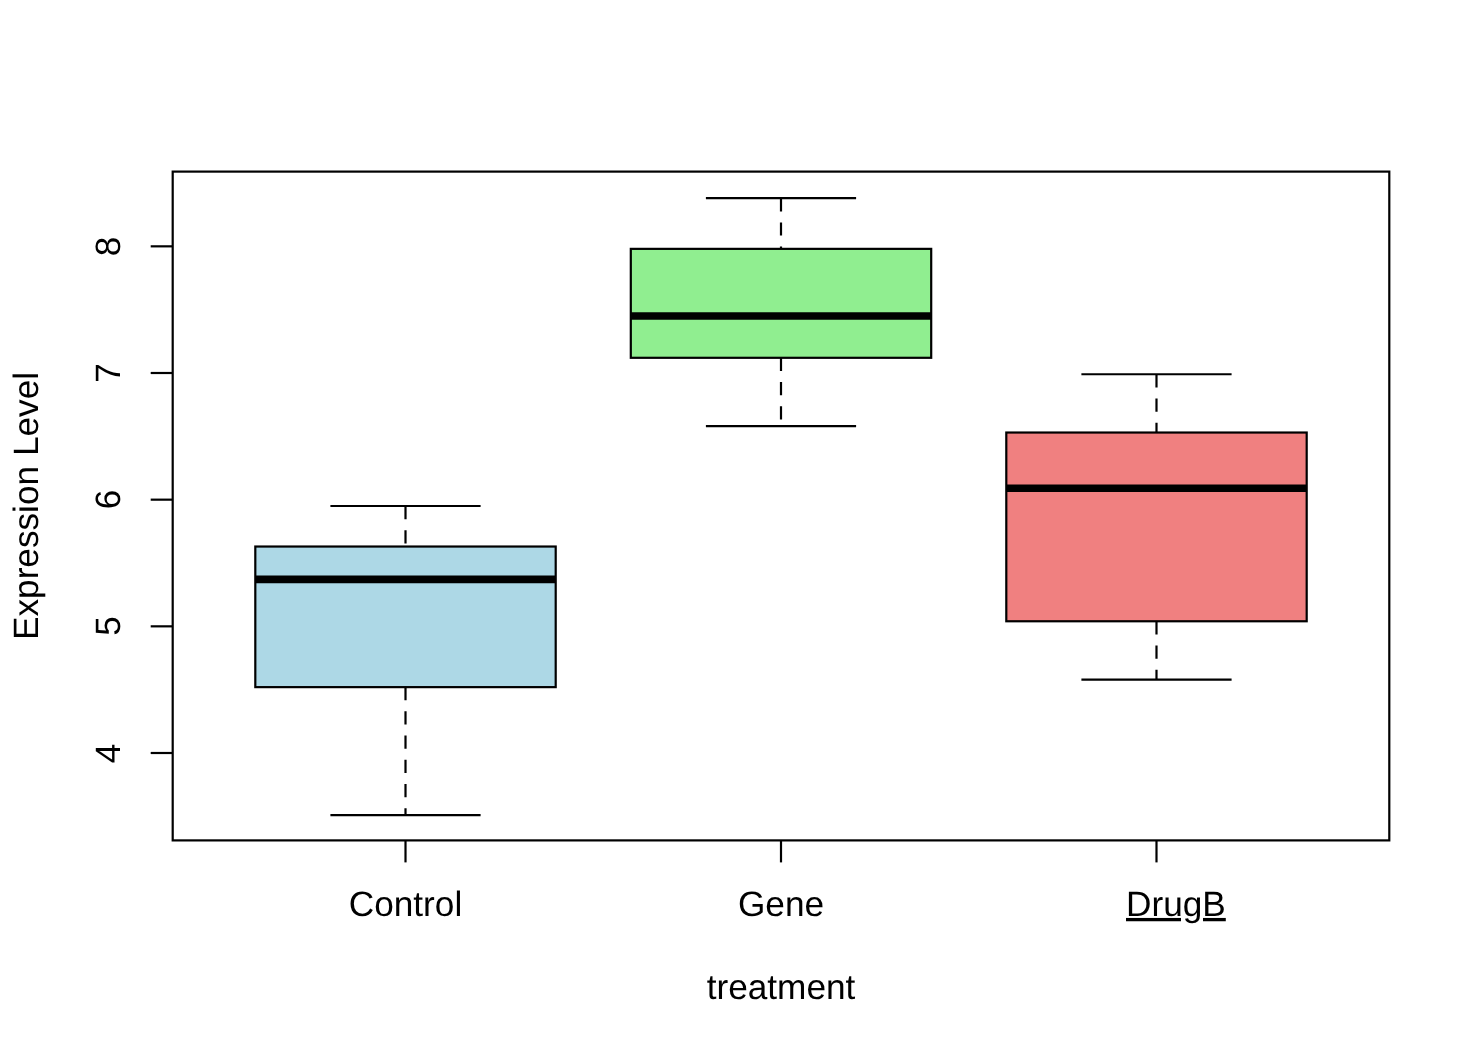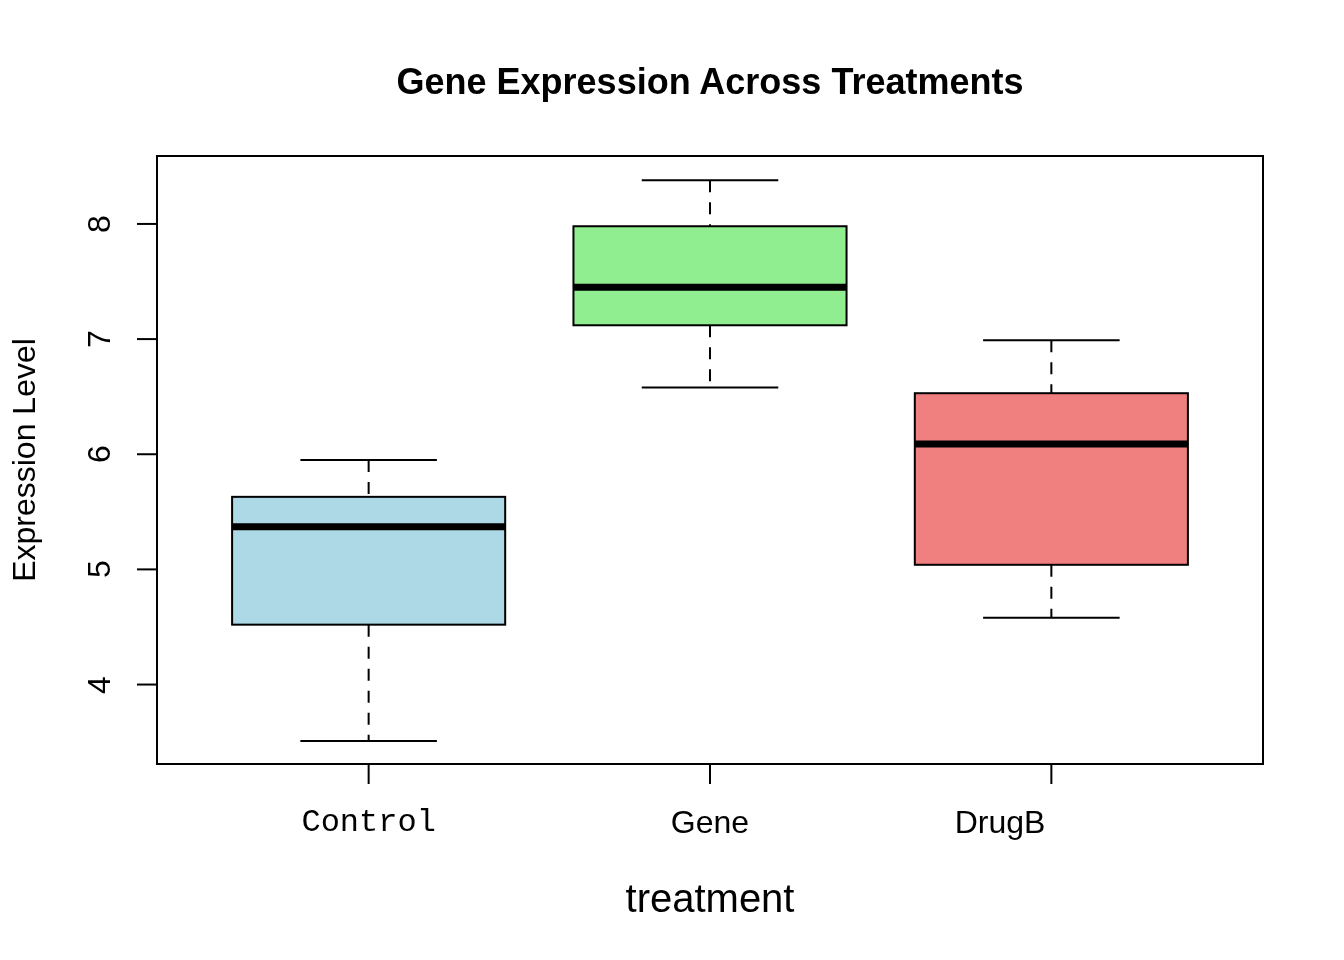--- a/index.html
+++ b/index.html
@@ -28,21 +28,21 @@
     transform: translate(-50%, -50%);
     font-size: 36px;
     font-weight: bold;
     white-space: nowrap;
   }
   .x-label {
     position: absolute;
     left: 710px;
     top: 898px;
     transform: translate(-50%, -50%);
-    font-size: 40px;
+    font-size: 32px;
     white-space: nowrap;
   }
   .y-label {
     position: absolute;
     left: 24px;
     top: 460px;
     transform: translate(-50%, -50%) rotate(-90deg);
     font-size: 32px;
     white-space: nowrap;
   }
@@ -85,26 +85,25 @@
       <line x1="641.7283950617284" y1="387.45454545454544" x2="778.2716049382716" y2="387.45454545454544" stroke="#000000" stroke-width="2"></line>
       <rect x="573.4567901234568" y="226.2424242424242" width="273.08641975308643" height="99.03030303030306" fill="#90EE90" stroke="#000000" stroke-width="2"></rect>
       <line x1="573.4567901234568" y1="287.27272727272725" x2="846.5432098765432" y2="287.27272727272725" stroke="#000000" stroke-width="7"></line>
       <line x1="1051.358024691358" y1="340.24242424242425" x2="1051.358024691358" y2="393.2121212121212" stroke="#000000" stroke-width="2" stroke-dasharray="12,10"></line>
       <line x1="1051.358024691358" y1="564.7878787878788" x2="1051.358024691358" y2="617.7575757575758" stroke="#000000" stroke-width="2" stroke-dasharray="12,10"></line>
       <line x1="983.0864197530864" y1="340.24242424242425" x2="1119.6296296296296" y2="340.24242424242425" stroke="#000000" stroke-width="2"></line>
       <line x1="983.0864197530864" y1="617.7575757575758" x2="1119.6296296296296" y2="617.7575757575758" stroke="#000000" stroke-width="2"></line>
       <rect x="914.8148148148148" y="393.2121212121212" width="273.08641975308643" height="171.57575757575756" fill="#F08080" stroke="#000000" stroke-width="2"></rect>
       <line x1="914.8148148148148" y1="443.87878787878793" x2="1187.9012345679012" y2="443.87878787878793" stroke="#000000" stroke-width="7"></line>
     </svg>
-  <div class="chart-title">Gene Expression Across Treatments</div>
   <div class="y-label">Expression Level</div>
   <div class="x-label">treatment</div>
   <div id="tick-labels">
       <div class="y-tick-label" style="left: 99px; top: 684.545px;">4</div>
       <div class="y-tick-label" style="left: 99px; top: 569.394px;">5</div>
       <div class="y-tick-label" style="left: 99px; top: 454.242px;">6</div>
       <div class="y-tick-label" style="left: 99px; top: 339.091px;">7</div>
       <div class="y-tick-label" style="left: 99px; top: 223.939px;">8</div>
-      <div class="x-tick-label" style="left: 368.642px; top: 822px; font-family: Liberation Mono, monospace;">Control</div>
+      <div class="x-tick-label" style="left: 368.642px; top: 822px;">Control</div>
       <div class="x-tick-label" style="left: 710px; top: 822px;">Gene</div>
-      <div class="x-tick-label" style="left: 1000px; top: 822px;">DrugB</div>
+      <div class="x-tick-label" style="left: 1069px; top: 822px; text-decoration: underline;">DrugB</div>
     </div>
 </div>
 
 </body></html>

